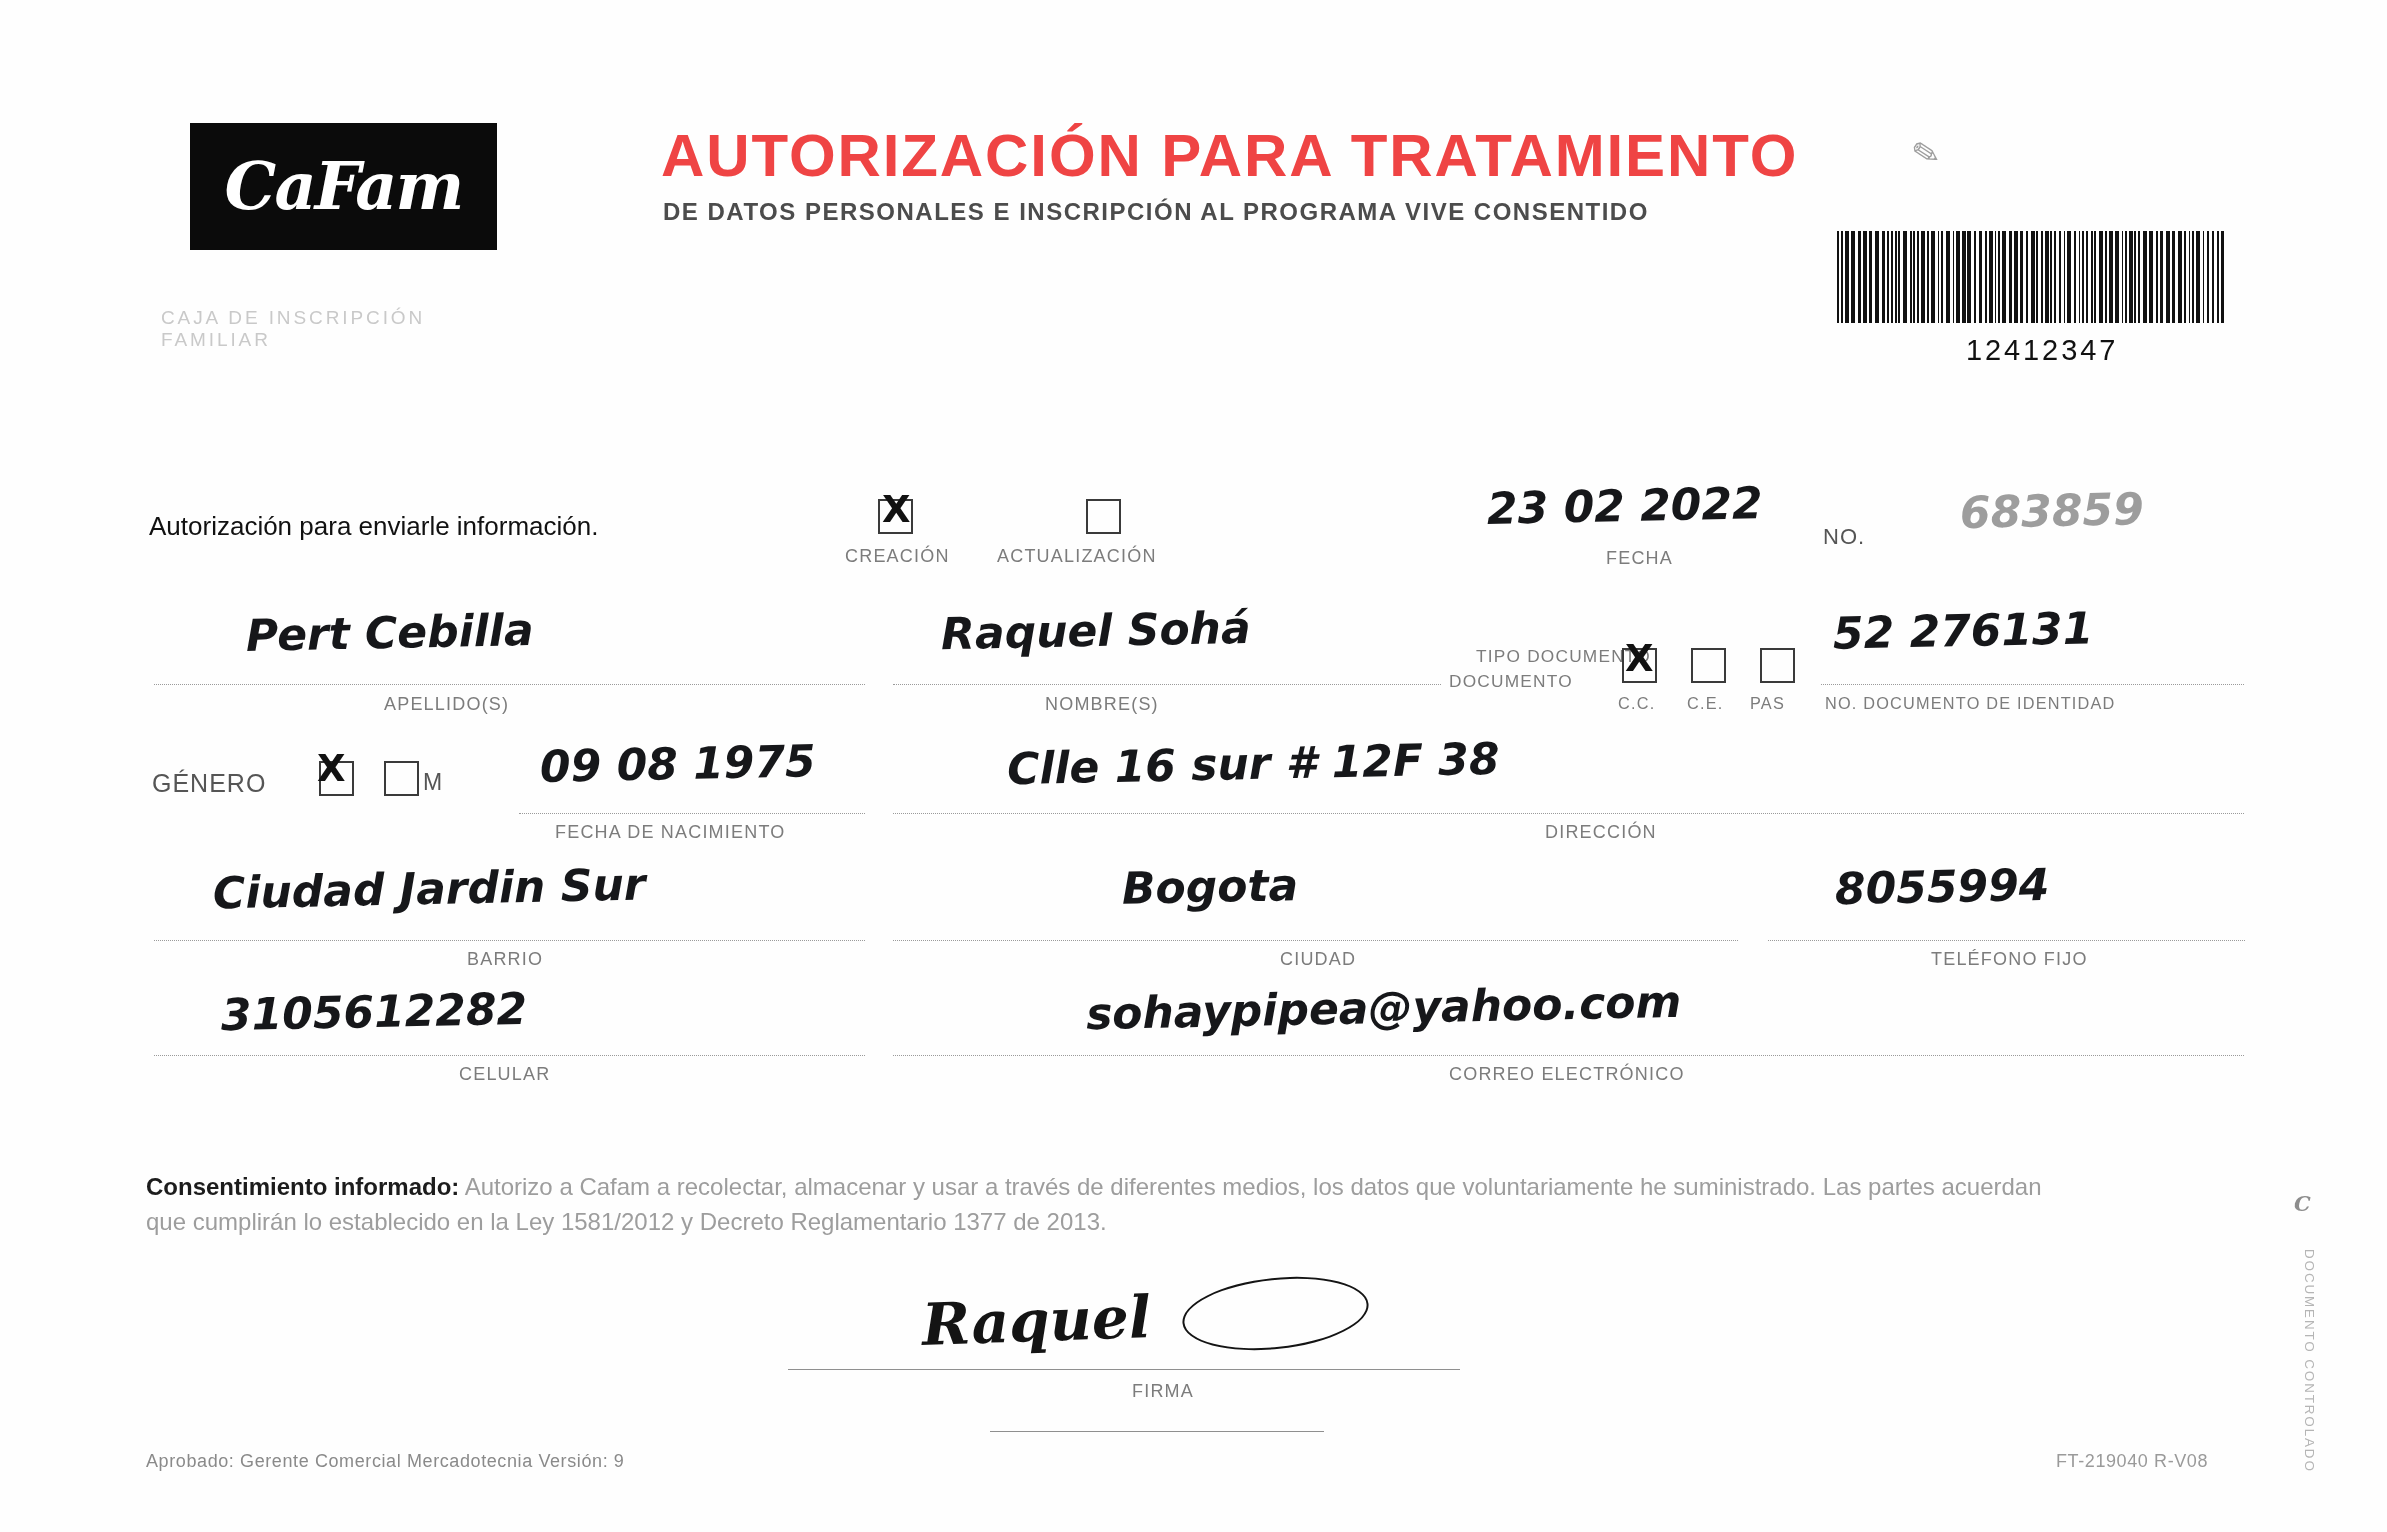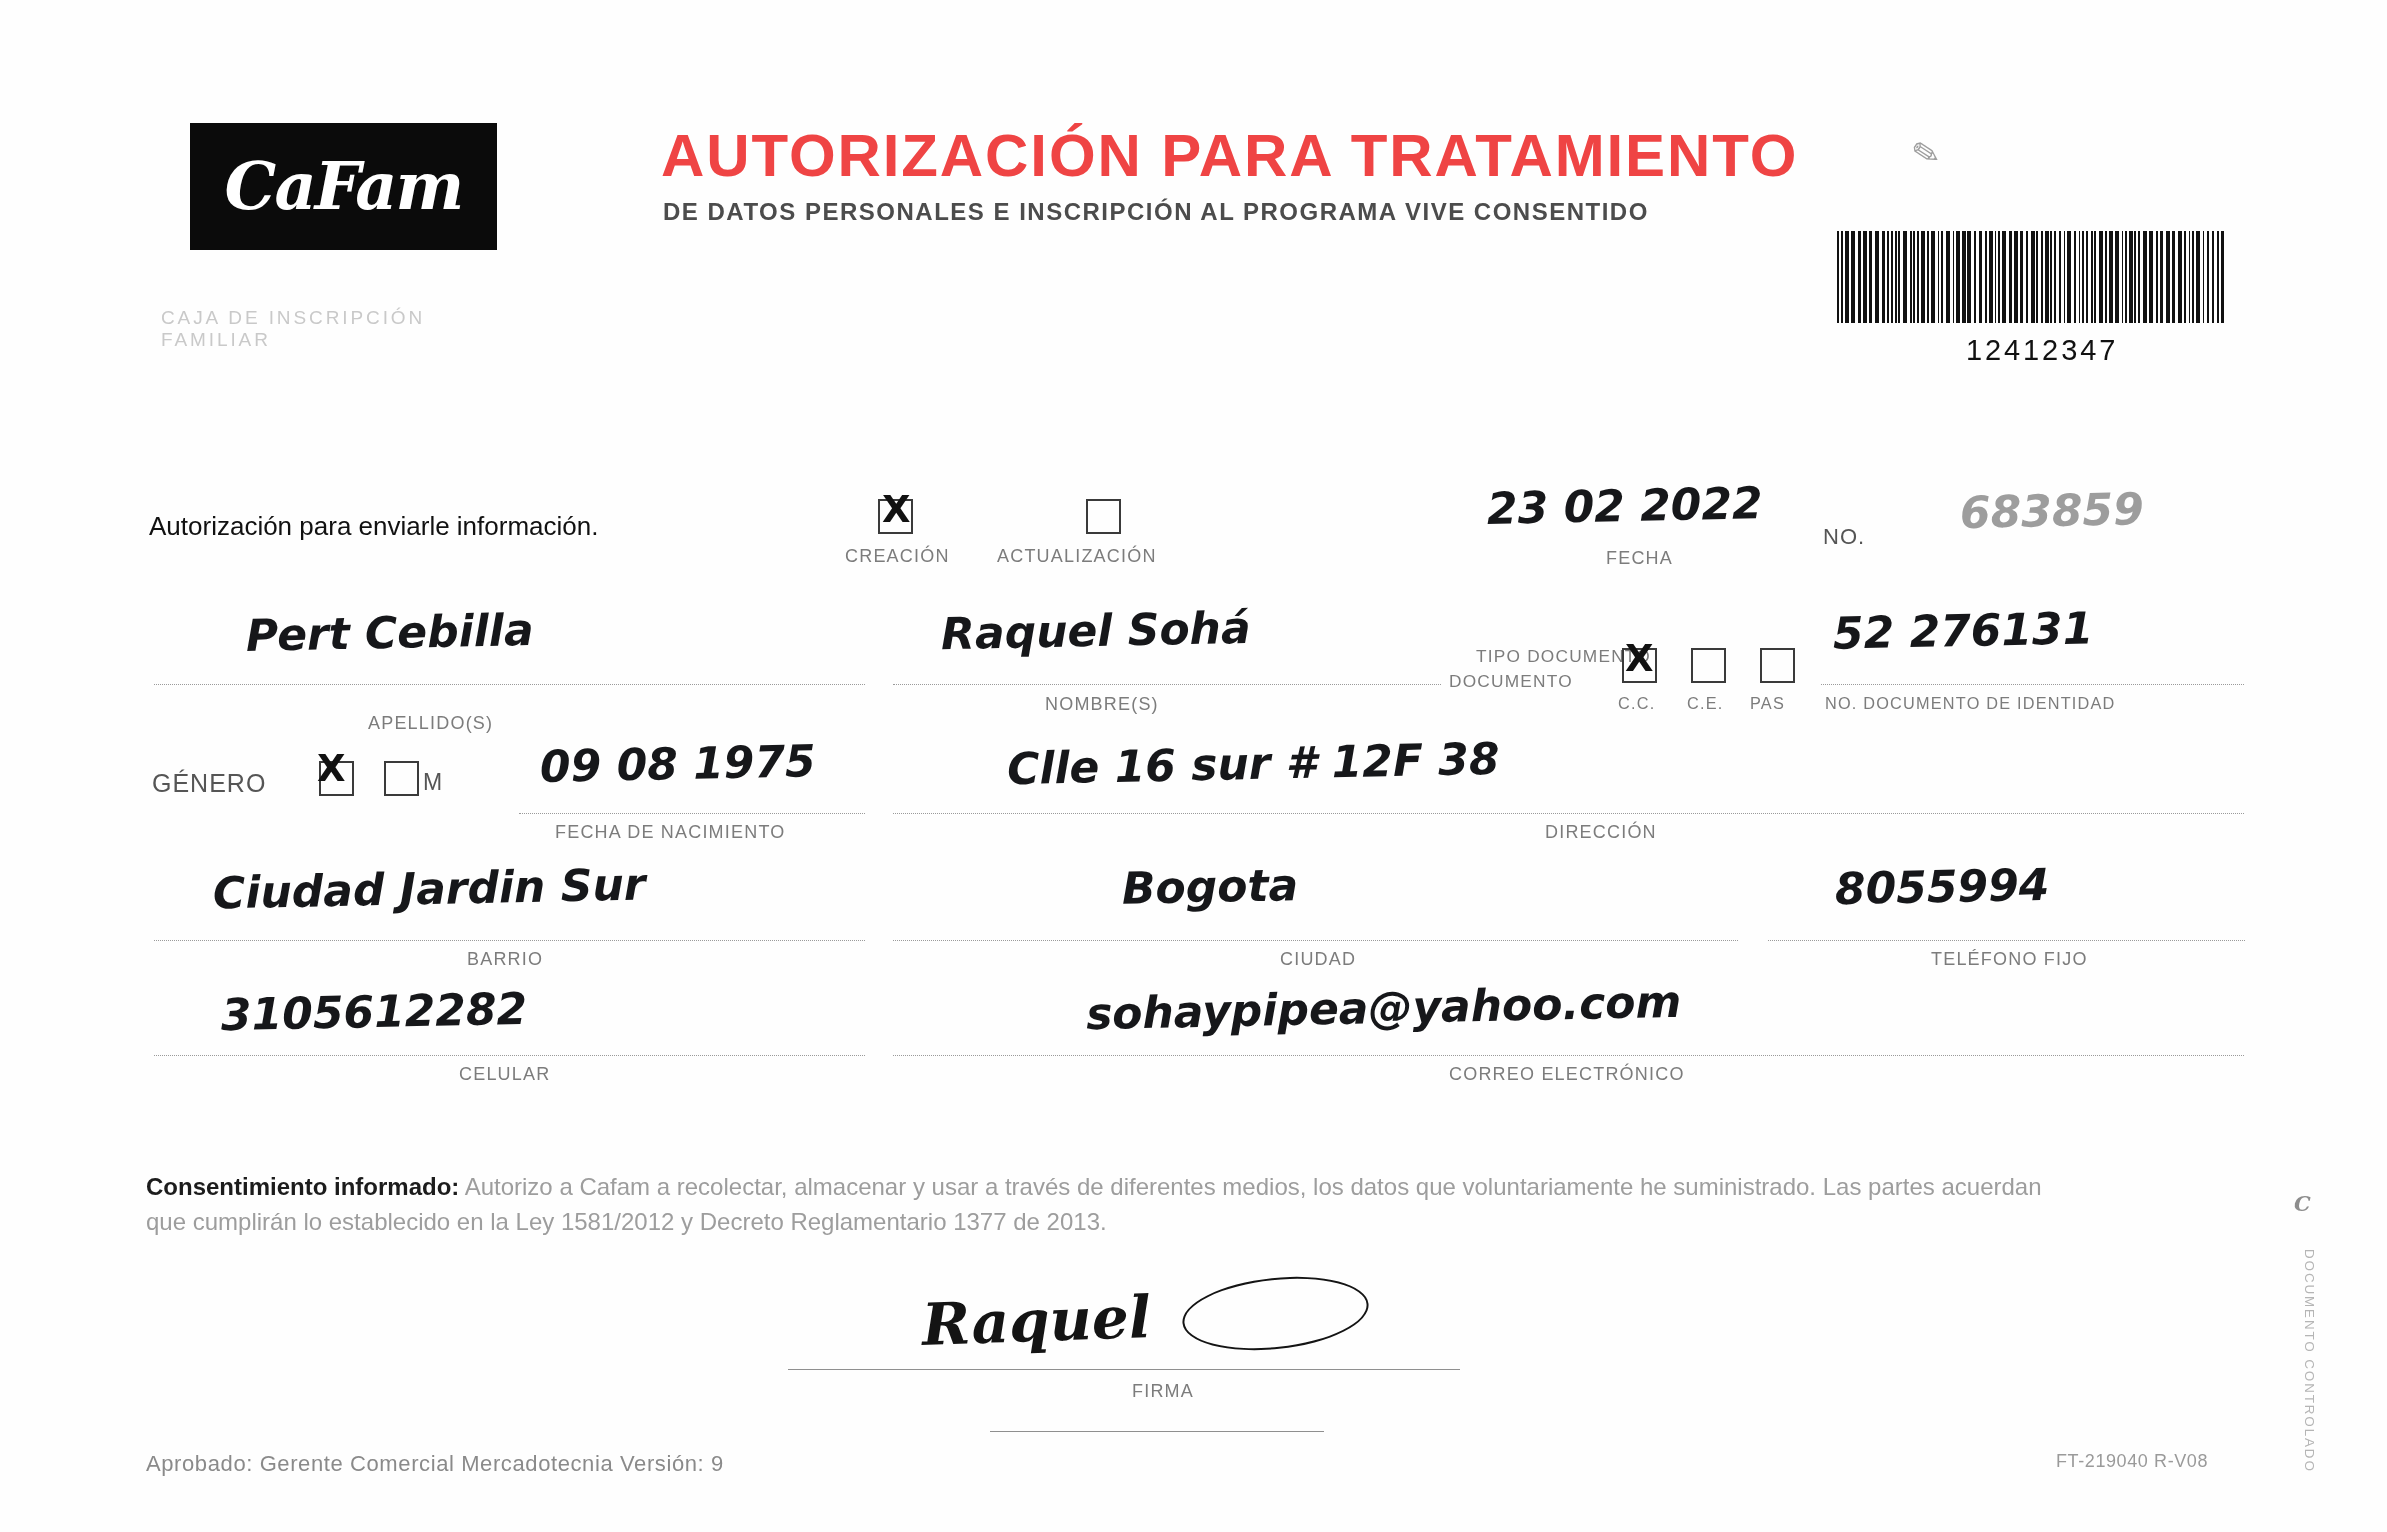--- a/index.html
+++ b/index.html
@@ -79,21 +79,21 @@
   .chk{
     position:absolute;border:2.4px solid #3a3a3a;width:31px;height:31px;
   }
   .chk-x{
     position:absolute;font-size:37px;color:#111;font-family:"DejaVu Sans",sans-serif;
     font-weight:700;
   }
 
   
   .foot-left{
-    left:146px;top:1451px;font-size:22px;color:#8a8a8a;letter-spacing:0.6px;
+    left:146px;top:1451px;font-size:18px;color:#8a8a8a;letter-spacing:0.6px;
   }
   .foot-right{
     left:2056px;top:1451px;font-size:18px;color:#9a9a9a;letter-spacing:0.6px;
   }
   .consent-body{
     left:146px;top:1170px;width:1902px;font-size:24px;color:#9d9d9d;
     line-height:1.45;
   }
   .side-vert{
     position:absolute;left:2302px;top:1249px;
@@ -213,21 +213,21 @@
   <div class="abs lbl" style="left:997px;top:546px;">ACTUALIZACIÓN</div>
 
   <div class="abs hand lg" style="left:1487px;top:480px;">23 02  2022</div>
   <div class="abs lbl" style="left:1606px;top:548px;">FECHA</div>
 
   <div class="abs lbl dark" style="left:1823px;top:524px;font-size:22px;letter-spacing:1px;">NO.</div>
   <div class="abs hand lg" style="left:1960px;top:485px;color:#9d9d9d;">683859</div>
 
   <div class="abs hand lg" style="left:246px;top:607px;">Pert Cebilla</div>
   <div class="line" style="left:154px;top:684px;width:711px;"></div>
-  <div class="abs lbl" style="left:368px;top:694px;margin-top:19px;">APELLIDO(S)</div>
+  <div class="abs lbl" style="left:384px;top:694px;">APELLIDO(S)</div>
 
   <div class="abs hand lg" style="left:941px;top:605px;">Raquel Sohá</div>
   <div class="line" style="left:893px;top:684px;width:548px;"></div>
   <div class="abs lbl" style="left:1045px;top:694px;">NOMBRE(S)</div>
 
   <div class="abs lbl" style="left:1476px;top:646px;font-size:17.3px;">TIPO DOCUMENTO</div>
   <div class="abs lbl" style="left:1449px;top:671px;font-size:17.3px;">DOCUMENTO</div>
 
   <div class="chk" style="left:1622px;top:648px;"></div>
   <div class="chk-x" style="left:1625px;top:637px;">X</div>

